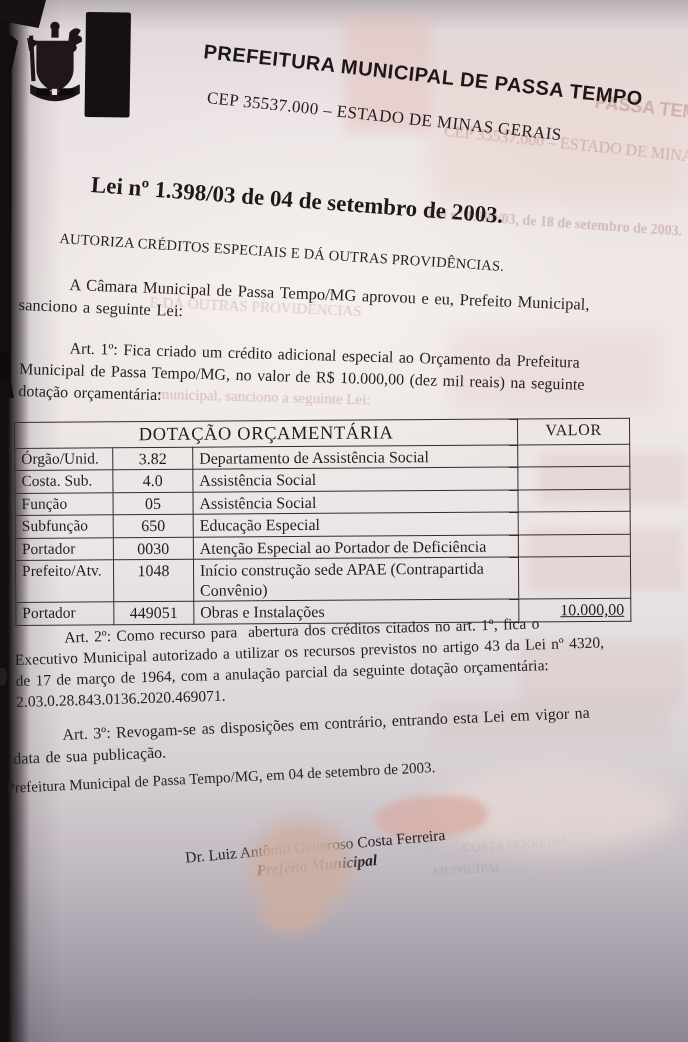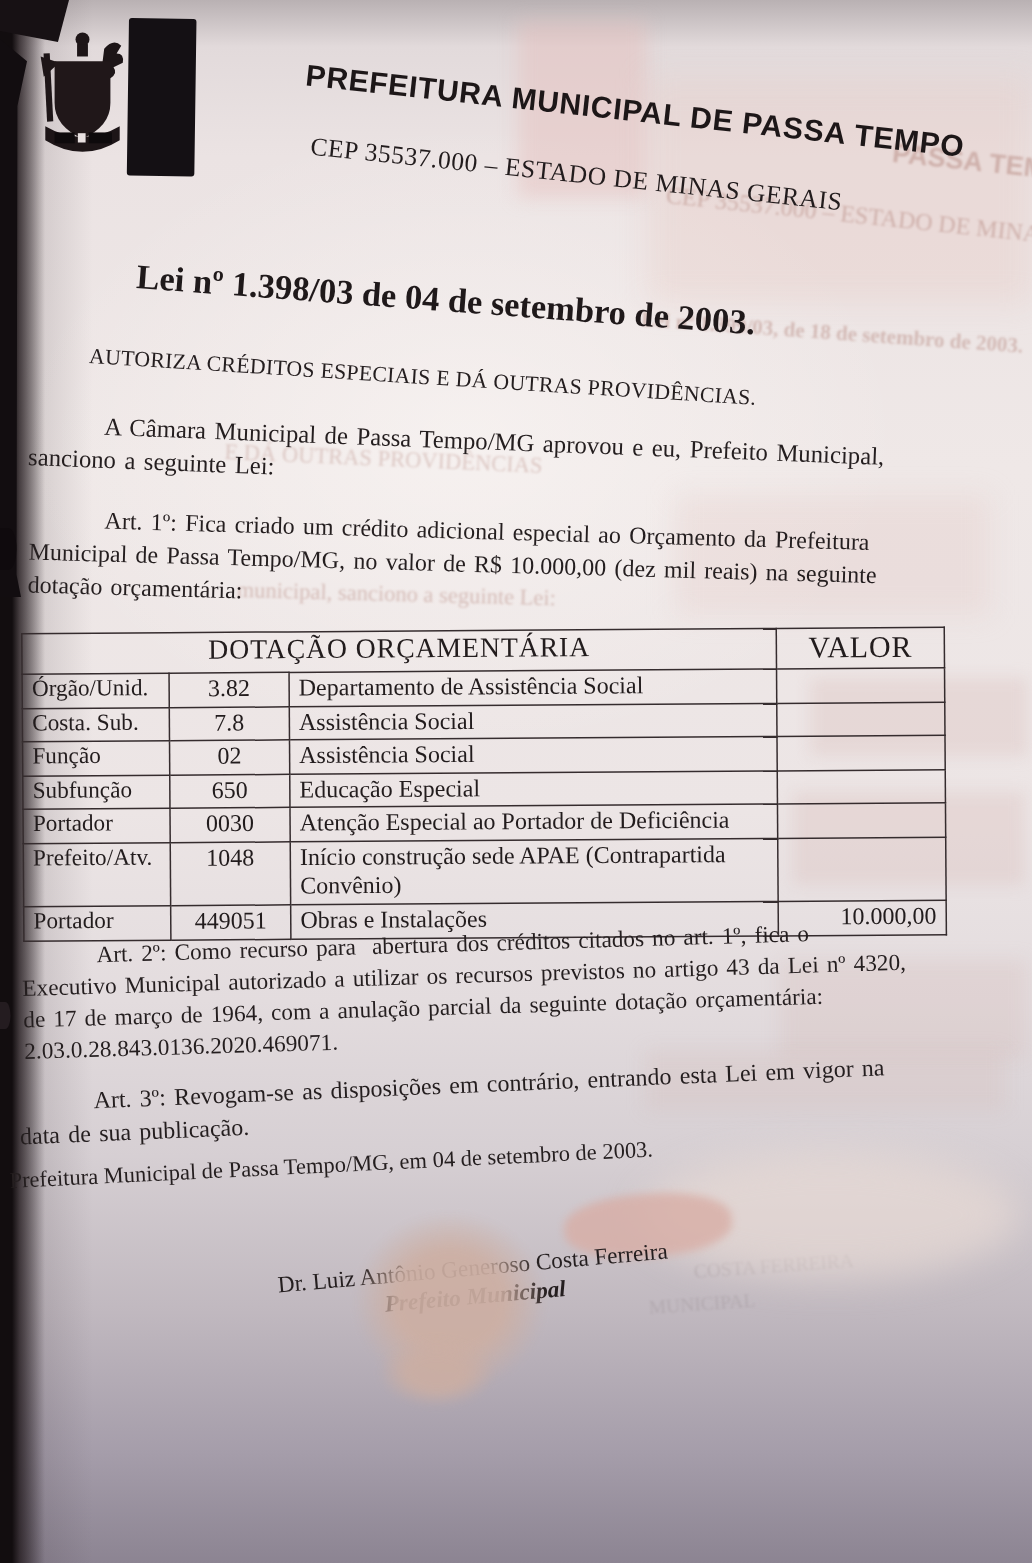--- a/index.html
+++ b/index.html
@@ -45,23 +45,23 @@
 
   .sig { left:170px; top:850px; width:290px; transform:rotate(-5deg); text-align:center; }
   .sig-name { font-size:15.5px; white-space:pre; }
   .sig-role { font-size:15.5px; font-style:italic; font-weight:700; margin-top:1px; }
 
   table.budget { position:absolute; left:14px; top:422px; width:616px;
     border-collapse:collapse; transform:rotate(-.4deg); transform-origin:0 0;
     font-size:16px; color:#221c1d; }
   table.budget th, table.budget td { border:1.6px solid #352c2e; padding:1px 6px; vertical-align:top; line-height:1.22; }
   th.main { font-weight:400; font-size:18.5px; letter-spacing:.6px; text-align:center; padding:2px 4px; }
-  th.val  { font-weight:400; font-size:20px; letter-spacing:.6px; text-align:center; }
+  th.val  { font-weight:400; font-size:16px; letter-spacing:.6px; text-align:center; }
   td.code { text-align:center; }
-  td.money{ text-align:right; padding-right:8px; }
+  td.money{ text-align:right; padding-right:8px;text-decoration:underline; }
   td.label{ font-size:15.5px; }
 </style>
 </head>
 <body>
 
 <div class="page">
 
   <div class="tint" style="left:345px; top:14px; width:86px; height:118px; background:rgba(228,188,186,.45); filter:blur(6px);"></div>
   <div class="tint" style="left:432px; top:52px; width:256px; height:150px; background:rgba(230,198,194,.32); filter:blur(10px);"></div>
   <div class="tint" style="left:450px; top:330px; width:210px; height:80px; background:rgba(226,198,194,.28); filter:blur(9px);"></div>
@@ -122,27 +122,27 @@
       <th class="val">VALOR</th>
     </tr>
     <tr>
       <td class="label">Órgão/Unid.</td>
       <td class="code">3.82</td>
       <td>Departamento de Assistência Social</td>
       <td class="money"></td>
     </tr>
     <tr>
       <td class="label">Costa. Sub.</td>
-      <td class="code">7.8</td>
+      <td class="code">4.0</td>
       <td>Assistência Social</td>
       <td class="money"></td>
     </tr>
     <tr>
       <td class="label">Função</td>
-      <td class="code">02</td>
+      <td class="code">05</td>
       <td>Assistência Social</td>
       <td class="money"></td>
     </tr>
     <tr>
       <td class="label">Subfunção</td>
       <td class="code">650</td>
       <td>Educação Especial</td>
       <td class="money"></td>
     </tr>
     <tr>

